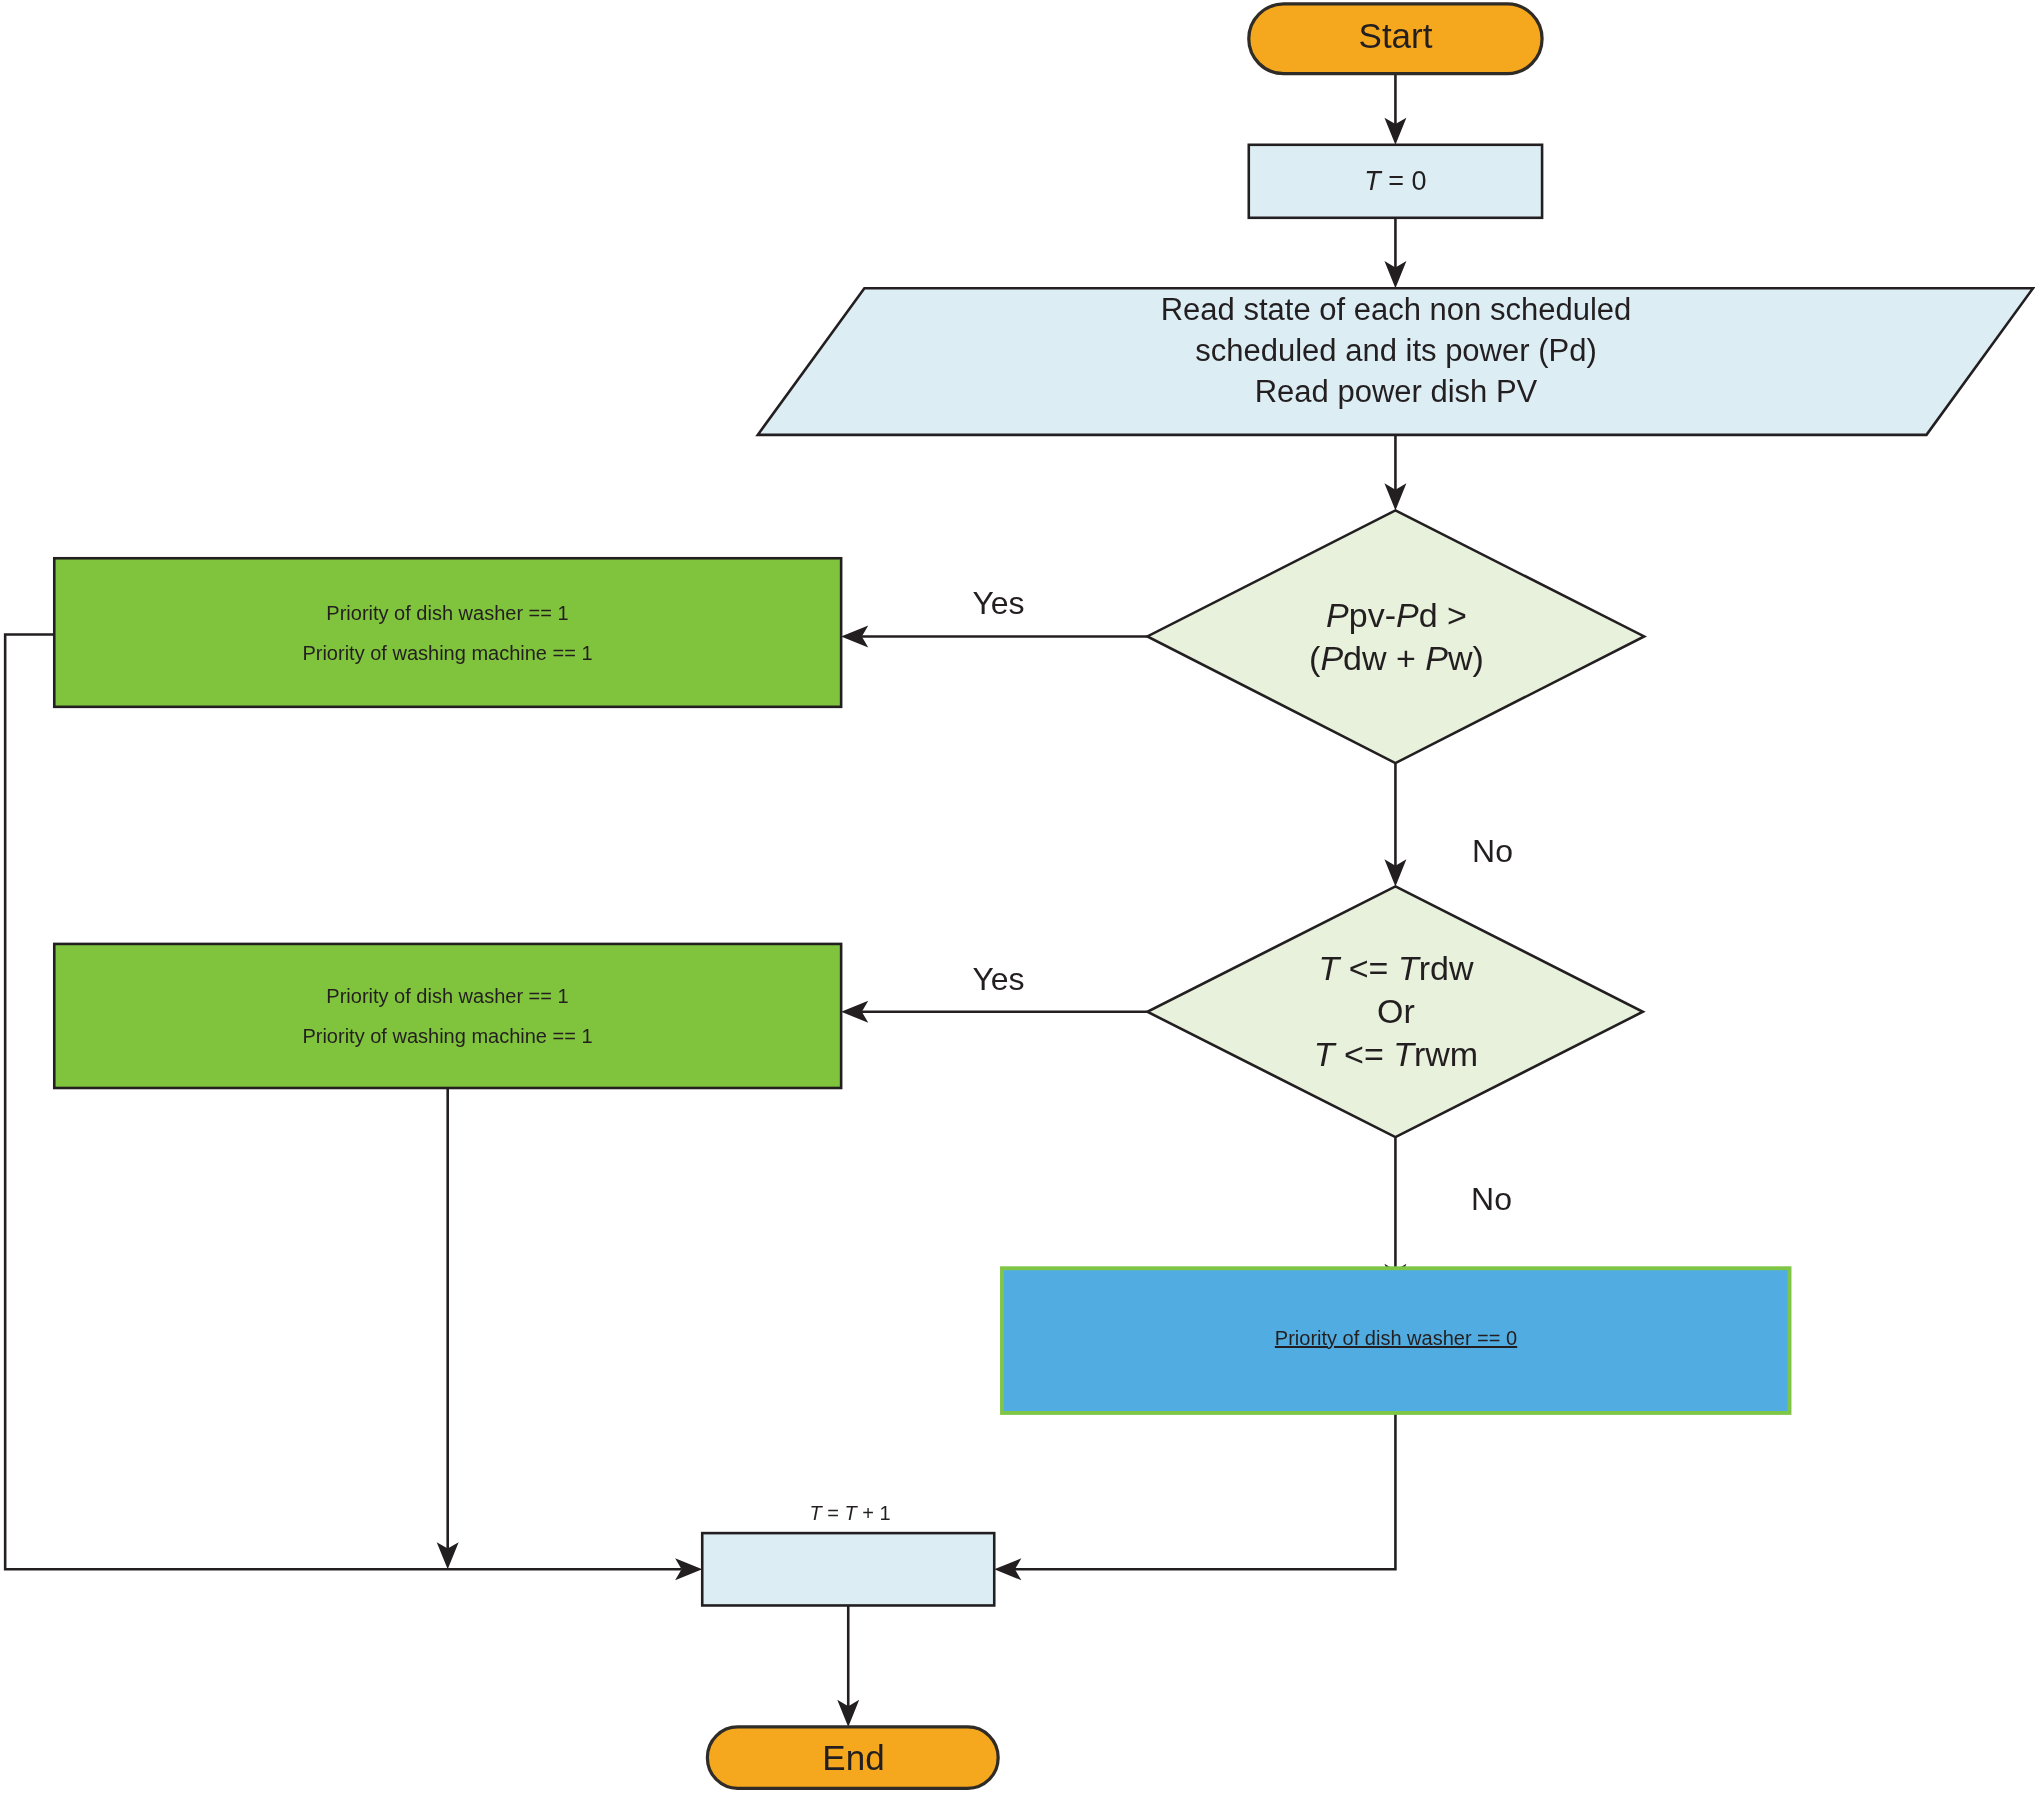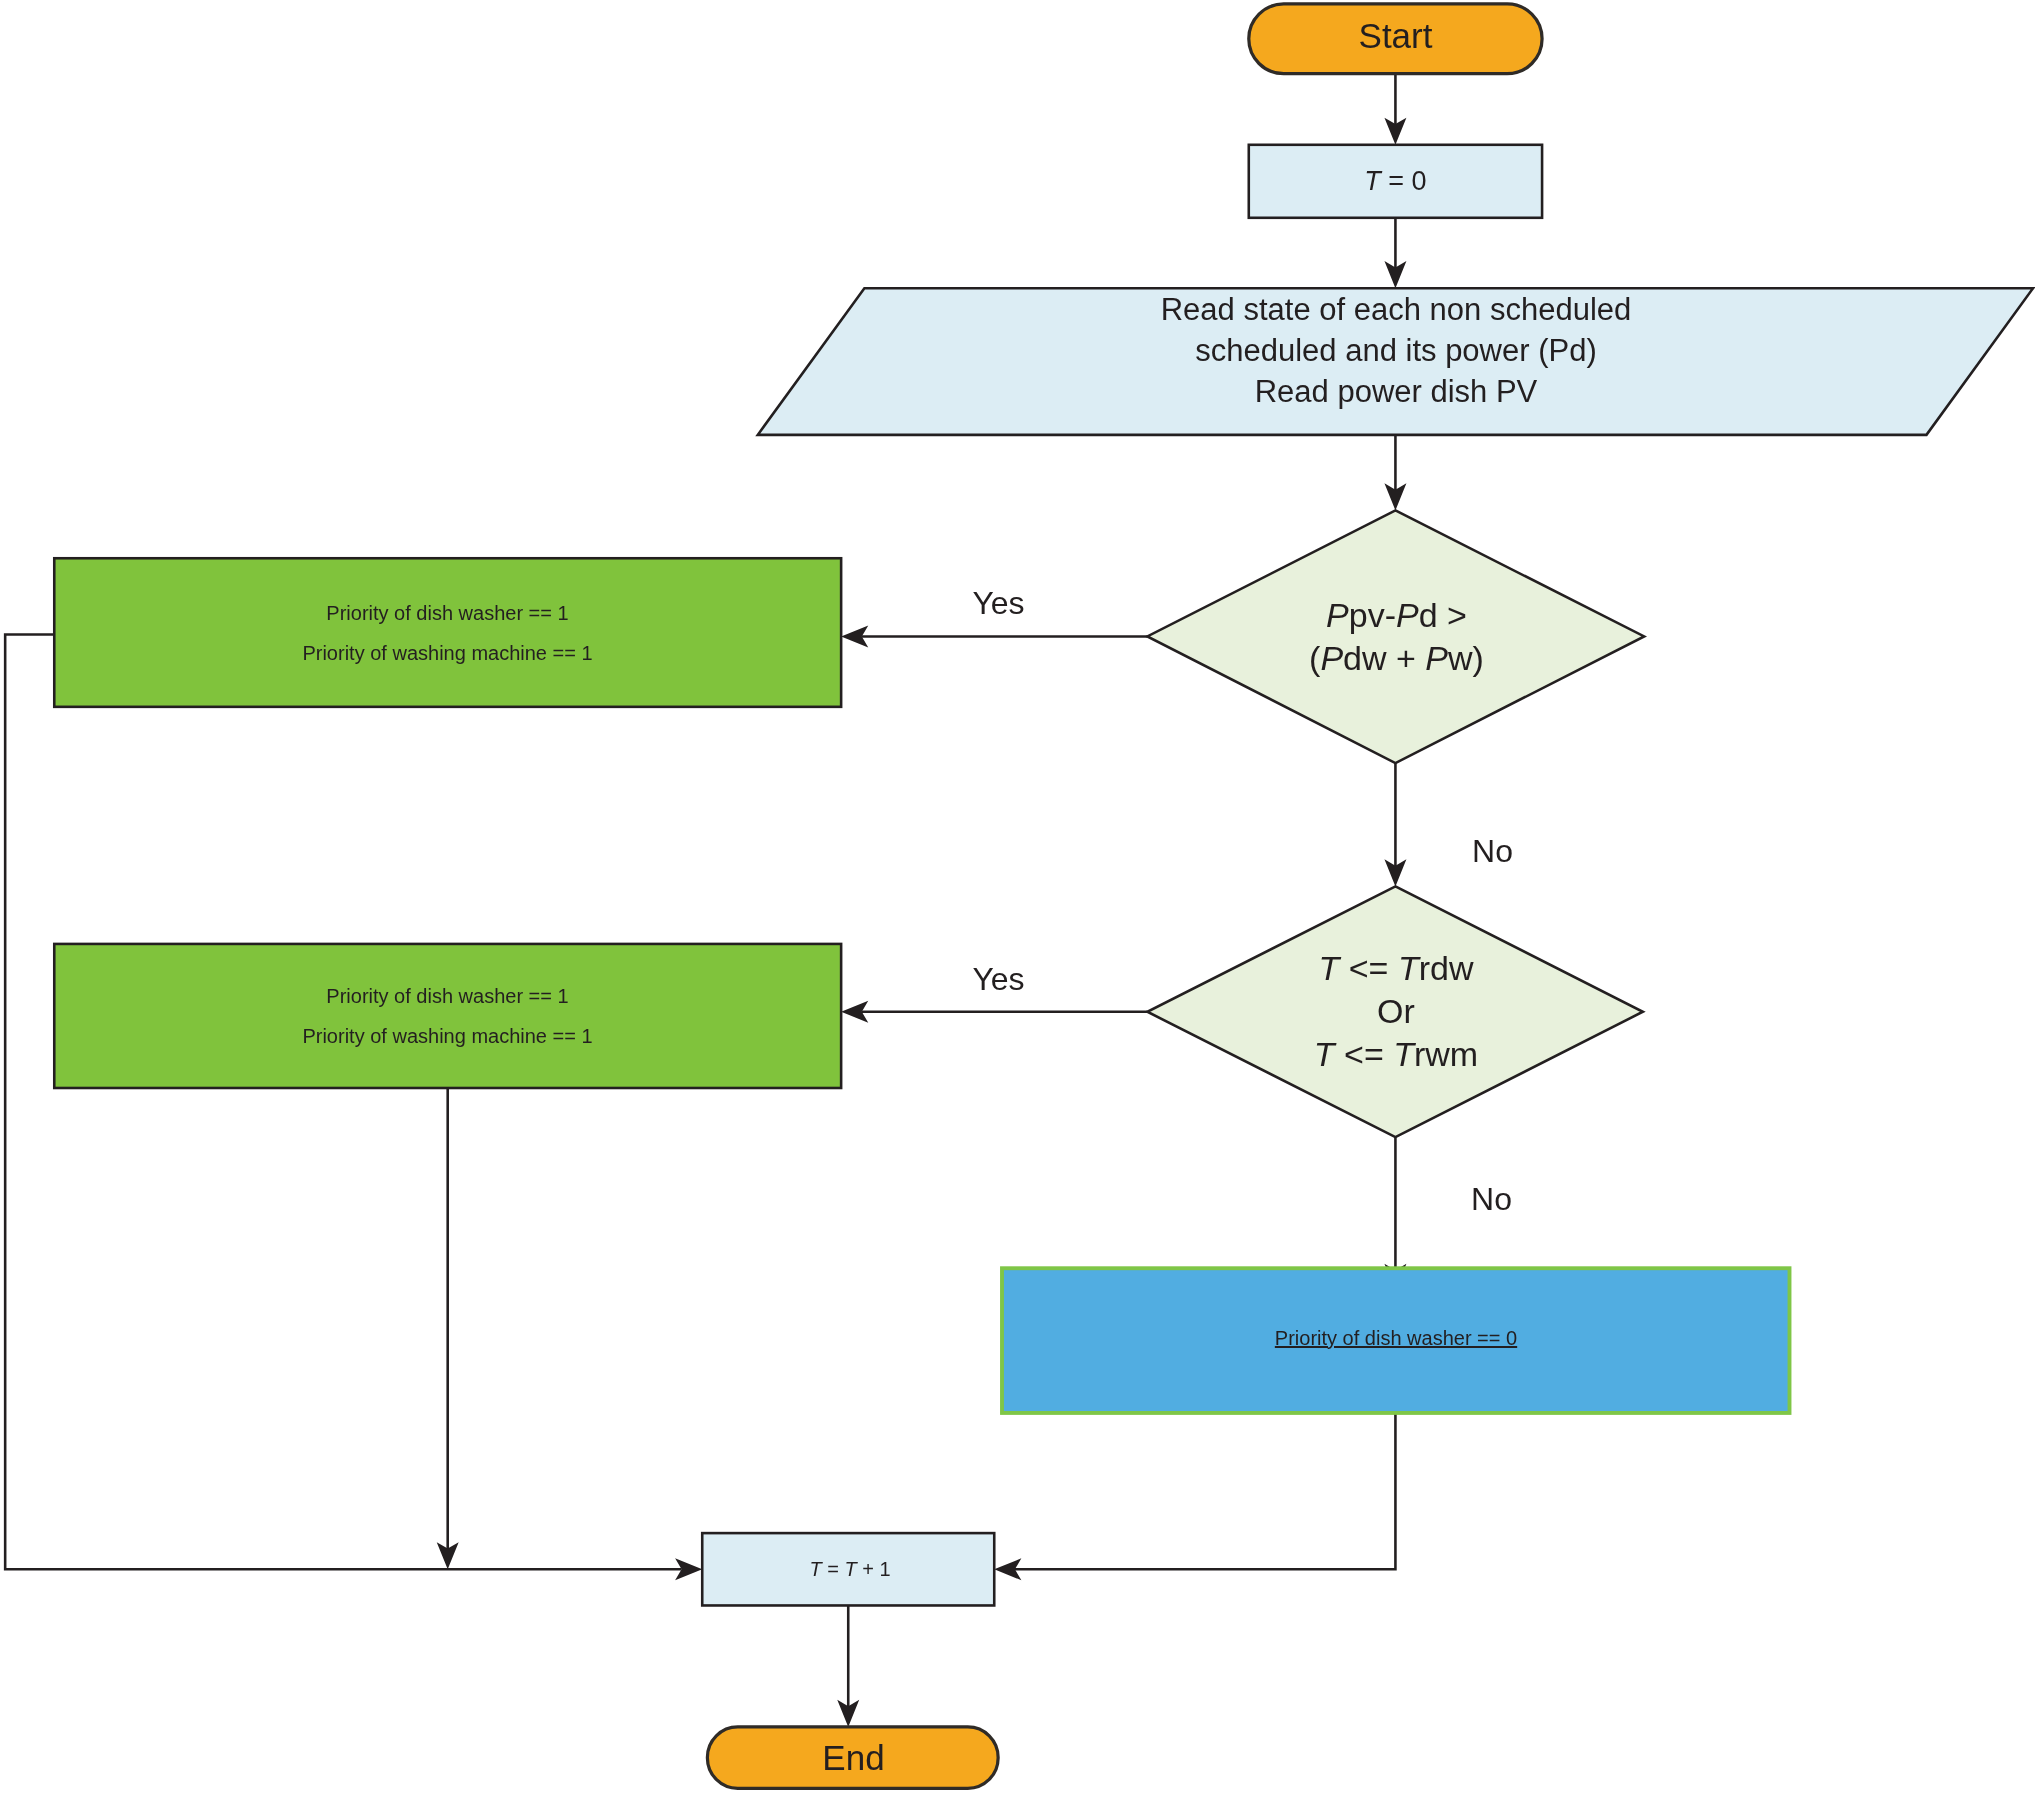--- a/index.html
+++ b/index.html
@@ -109,21 +109,21 @@
 
   <div class="label fs-box" style="left:54px;top:944px;width:787px;height:144px;">
       <div class="line"><span>Priority of dish washer == 1</span></div>
       <div class="line"><span>Priority of washing machine == 1</span></div>
     </div>
 
   <div class="label fs-box" style="left:1002px;top:1248px;width:788px;height:180px;text-decoration:underline;">
       <div class="line"><span>Priority of dish washer == 0</span></div>
     </div>
 
-  <div class="label fs-box" style="left:702px;top:1533px;width:296px;height:72px;">
+  <div class="label fs-box" style="left:702px;top:1477px;width:296px;height:72px;">
       <div class="line"><span class="it">T</span><span> = </span><span class="it">T</span><span> + 1</span></div>
     </div>
 
   <div class="label fs-term" style="left:708px;top:1727px;width:291px;height:61px;">End</div>
 
   <div class="label fs-edge" style="left:934px;top:582px;width:129px;height:41px;">Yes</div>
   <div class="label fs-edge" style="left:1428px;top:830px;width:129px;height:41px;">No</div>
   <div class="label fs-edge" style="left:934px;top:958px;width:129px;height:41px;">Yes</div>
   <div class="label fs-edge" style="left:1427px;top:1178px;width:129px;height:41px;">No</div>
 

